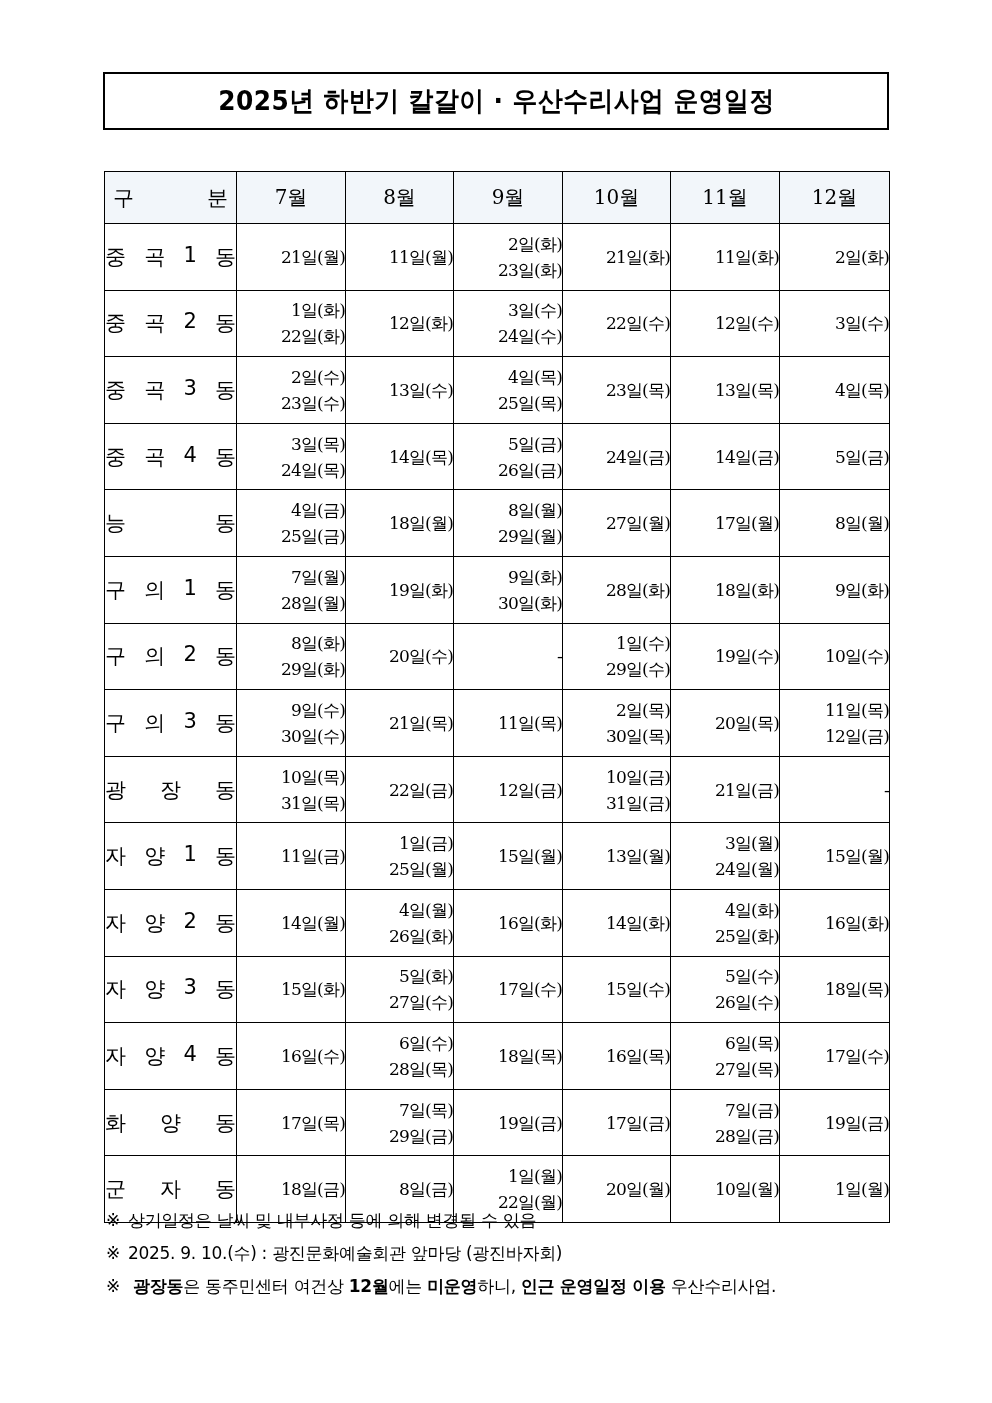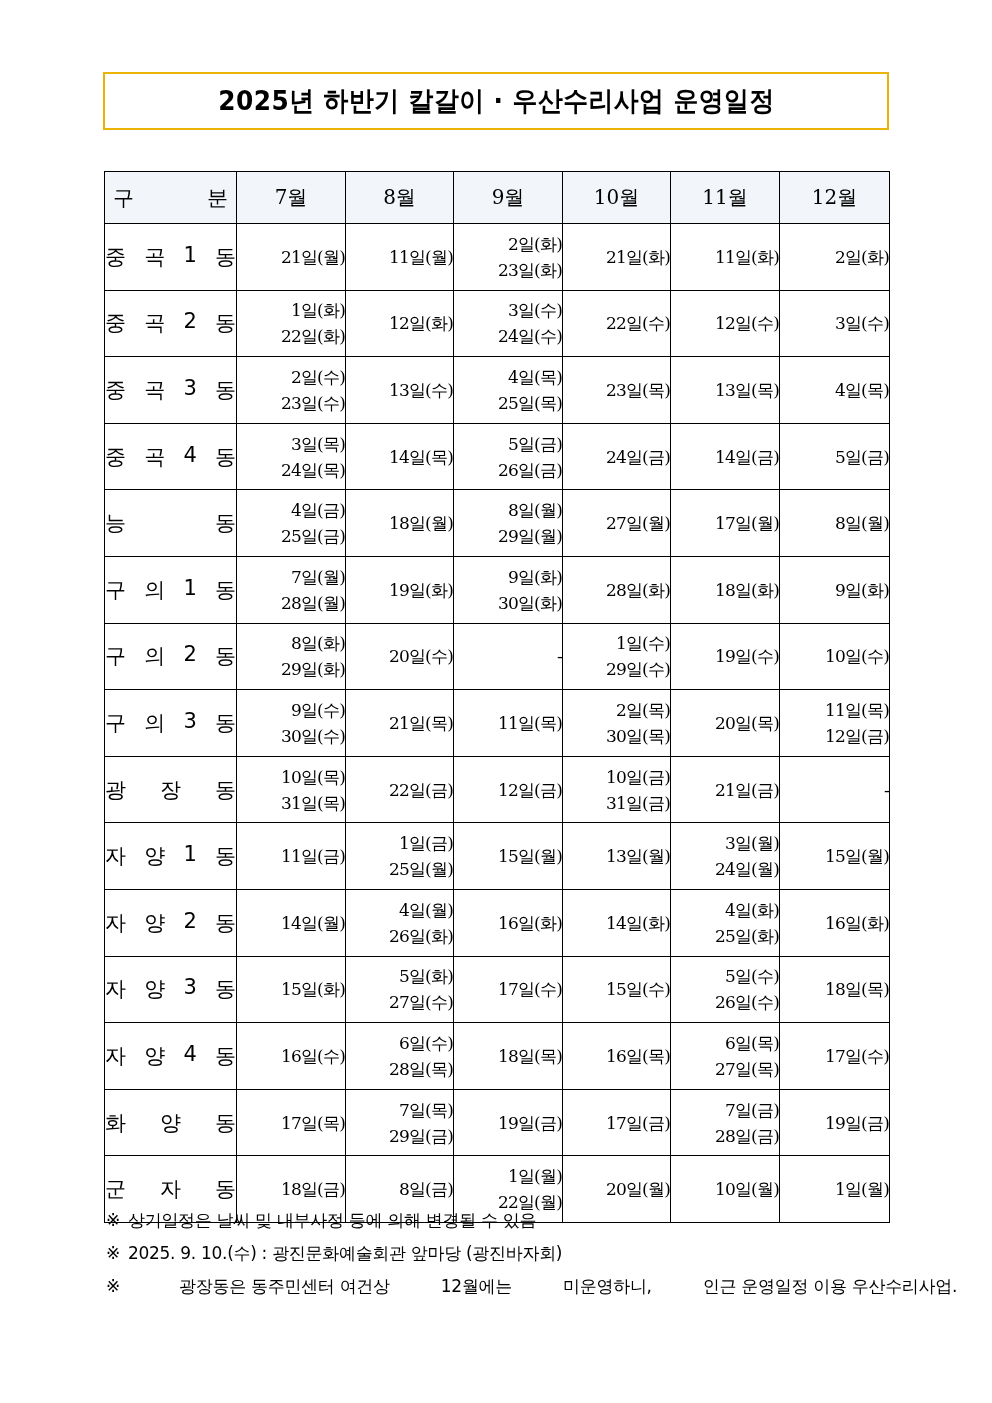--- a/index.html
+++ b/index.html
@@ -1,19 +1,19 @@
 <!DOCTYPE html>
 <html><head>
   <meta charset="utf-8">
   <style>
     html, body { margin: 0; padding: 0; background: #ffffff; }
     body { width: 992px; height: 1403px; position: relative; color: #000; font-family: "DejaVu Serif", "Liberation Serif", serif; }
     .title-box {
       position: absolute; left: 103px; top: 72px; width: 782px; height: 54px;
-      border: 2px solid #eab308; display: flex; align-items: center; justify-content: center;
+      border: 2px solid #000000; display: flex; align-items: center; justify-content: center;
     }
     .title-box span {
       font-family: "DejaVu Sans", "Liberation Sans", sans-serif; font-weight: bold;
       font-size: 27px; letter-spacing: 0.5px; transform: scaleX(0.92);
     }
     table.schedule {
       position: absolute; left: 104px; top: 171px; border-collapse: collapse;
       table-layout: fixed; width: 785px;
     }
     table.schedule td, table.schedule th {
@@ -35,21 +35,21 @@
       text-align: right; padding-right: 9px; font-size: 17px; line-height: 26px;
       font-family: "DejaVu Serif", "Liberation Serif", serif; letter-spacing: -0.8px;
     }
     td.date div { white-space: nowrap; }
     .notes {
       position: absolute; left: 106px; top: 1204px; width: 800px;
       font-family: "DejaVu Sans", "Liberation Sans", sans-serif; font-size: 17px;
       line-height: 33px; letter-spacing: -0.3px;
     }
     .notes p { margin: 0; white-space: nowrap; }
-    .notes b { font-weight: normal; margin-left: 46px; }
+    .notes b { font-weight: bold; }
     .mark { display: inline-block; width: 22px; }
   </style>
 </head>
 <body>
 
 <div class="title-box">
   <span>2025년 하반기 칼갈이 · 우산수리사업 운영일정</span>
 </div>
 
 <table class="schedule">

